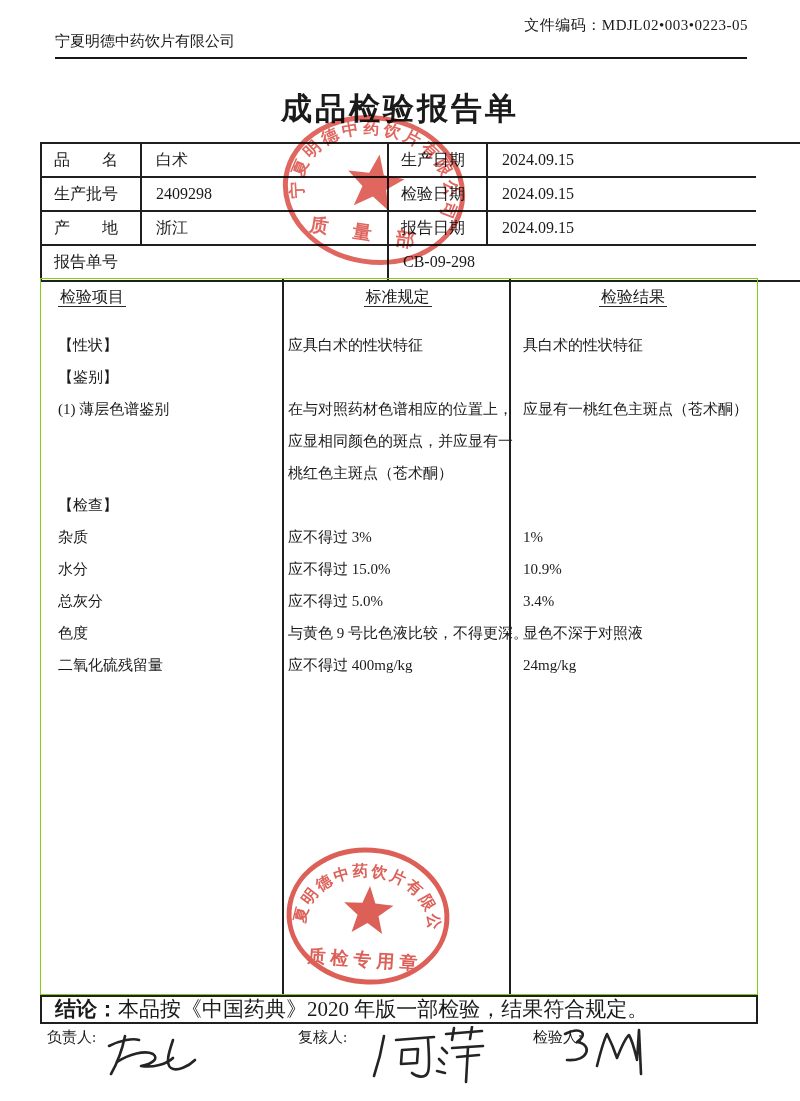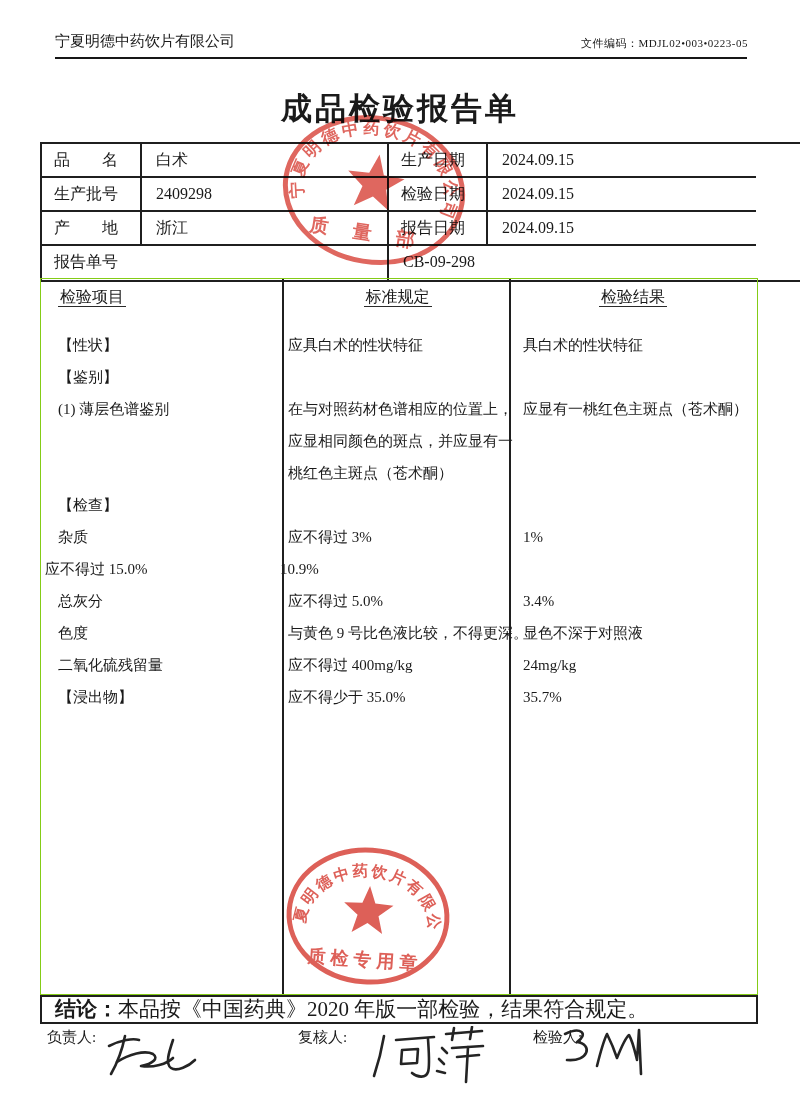--- a/index.html
+++ b/index.html
@@ -6,21 +6,21 @@
   html, body { width: 800px; background: #ffffff; }
   body {
     position: relative;
     width: 800px; height: 1101px;
     font-family: "Liberation Serif", "DejaVu Serif", serif;
     color: #1a1a1a;
     overflow: hidden;
   }
   
   .hdr-company { position: absolute; left: 55px; top: 32px; font-size: 15px; }
-  .hdr-code    { position: absolute; right: 52px; top: 36px; font-size: 11px; letter-spacing: .5px; }
+  .hdr-code    { position: absolute; right: 52px; top: 16px; font-size: 15px; letter-spacing: .5px; }
   .hdr-rule    { position: absolute; left: 55px; top: 57px; width: 692px; border-top: 2px solid #161616; }
   
   .doc-title {
     position: absolute; left: 0; top: 88px; width: 100%;
     text-align: center; font-size: 31px; font-weight: bold; letter-spacing: 3px;
   }
   
   .info-table {
     position: absolute; left: 40px; top: 142px; width: 800px;
     border: 2px solid #1f1f1f;
@@ -143,42 +143,38 @@
       <div class="mc mc1">【检查】</div>
       <div class="mc mc2"></div>
       <div class="mc mc3"></div>
     </div>
     <div class="mrow">
       <div class="mc mc1">杂质</div>
       <div class="mc mc2">应不得过 3%</div>
       <div class="mc mc3">1%</div>
     </div>
     <div class="mrow">
+      <div class="mc mc1">水分</div>
       <div class="mc mc2">应不得过 15.0%</div>
       <div class="mc mc3">10.9%</div>
     </div>
     <div class="mrow">
       <div class="mc mc1">总灰分</div>
       <div class="mc mc2">应不得过 5.0%</div>
       <div class="mc mc3">3.4%</div>
     </div>
     <div class="mrow">
       <div class="mc mc1">色度</div>
       <div class="mc mc2">与黄色 9 号比色液比较，不得更深。</div>
       <div class="mc mc3">显色不深于对照液</div>
     </div>
     <div class="mrow">
       <div class="mc mc1">二氧化硫残留量</div>
       <div class="mc mc2">应不得过 400mg/kg</div>
       <div class="mc mc3">24mg/kg</div>
-    </div>
-    <div class="mrow">
-      <div class="mc mc1">【浸出物】</div>
-      <div class="mc mc2">应不得少于 35.0%</div>
-      <div class="mc mc3">35.7%</div>
     </div>
   </div>
 </div>
 
 <svg class="stamp stamp-top" width="204" height="172" viewBox="0 0 204 172">
   <ellipse class="ring" cx="102" cy="86" rx="89" ry="72" stroke-width="5"></ellipse>
   <path id="arcTop" d="M 32.5 100.5 A 72 56 0 1 1 171.5 100.5" fill="none"></path>
   <text font-size="16.5" letter-spacing="3.5" font-weight="bold">
     <textPath href="#arcTop" startOffset="50%" text-anchor="middle">宁夏明德中药饮片有限公司</textPath>
   </text>

